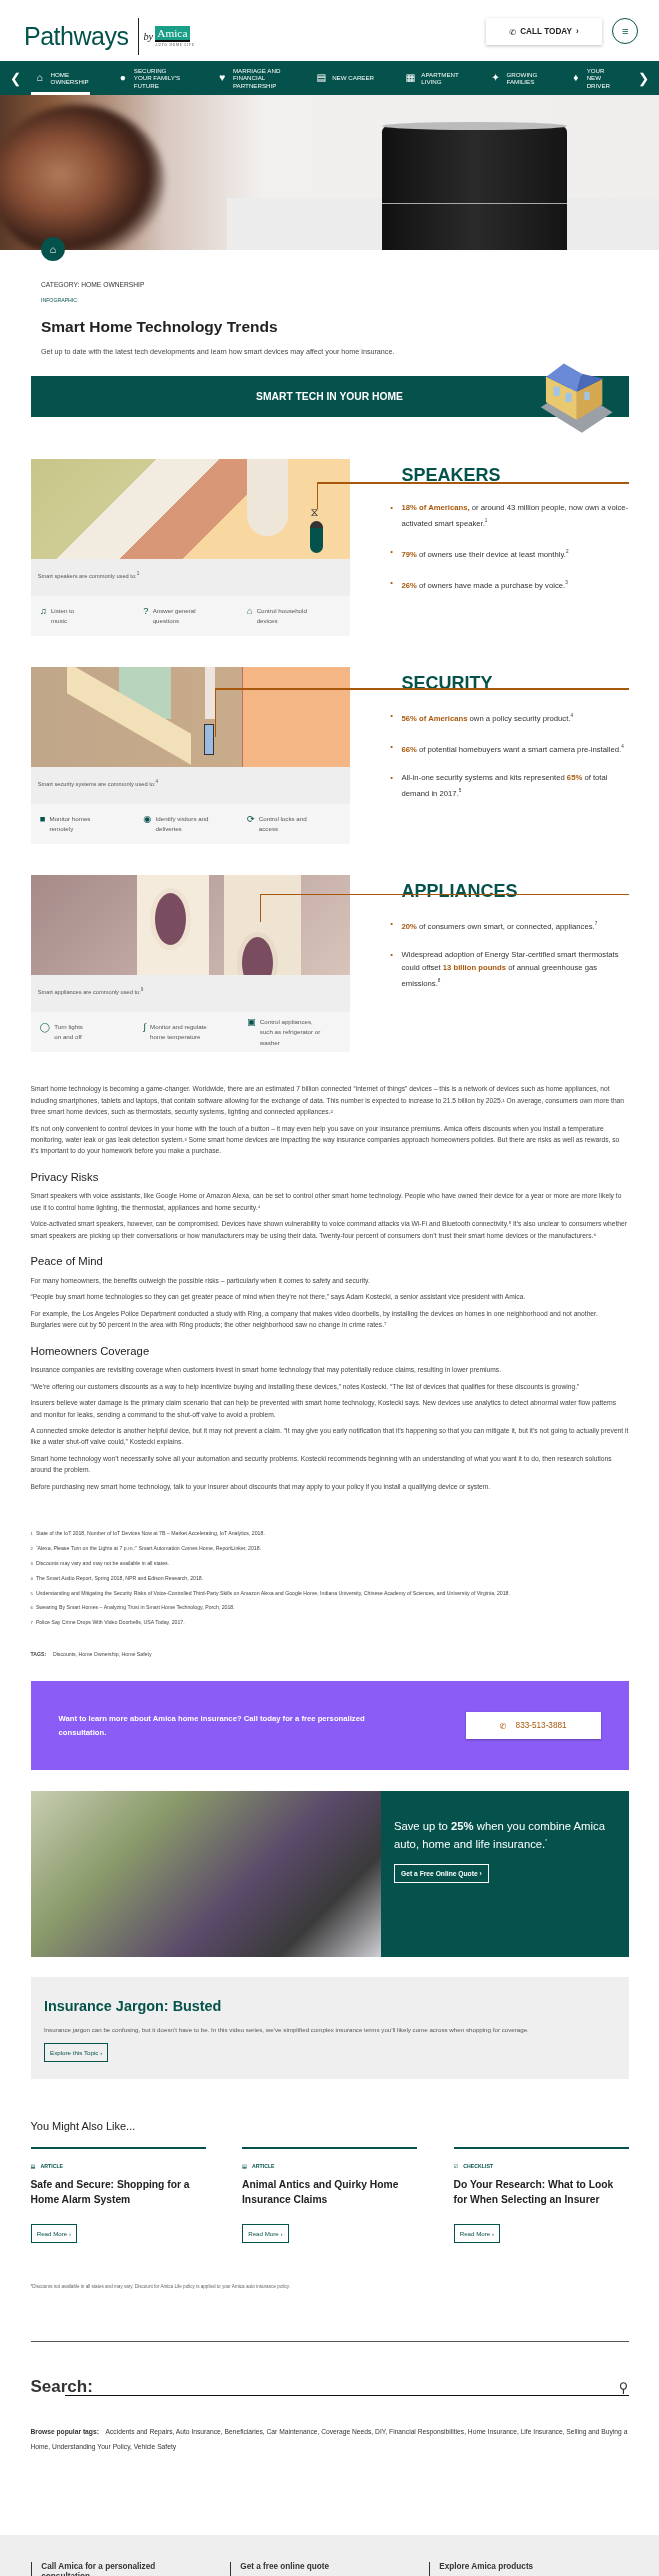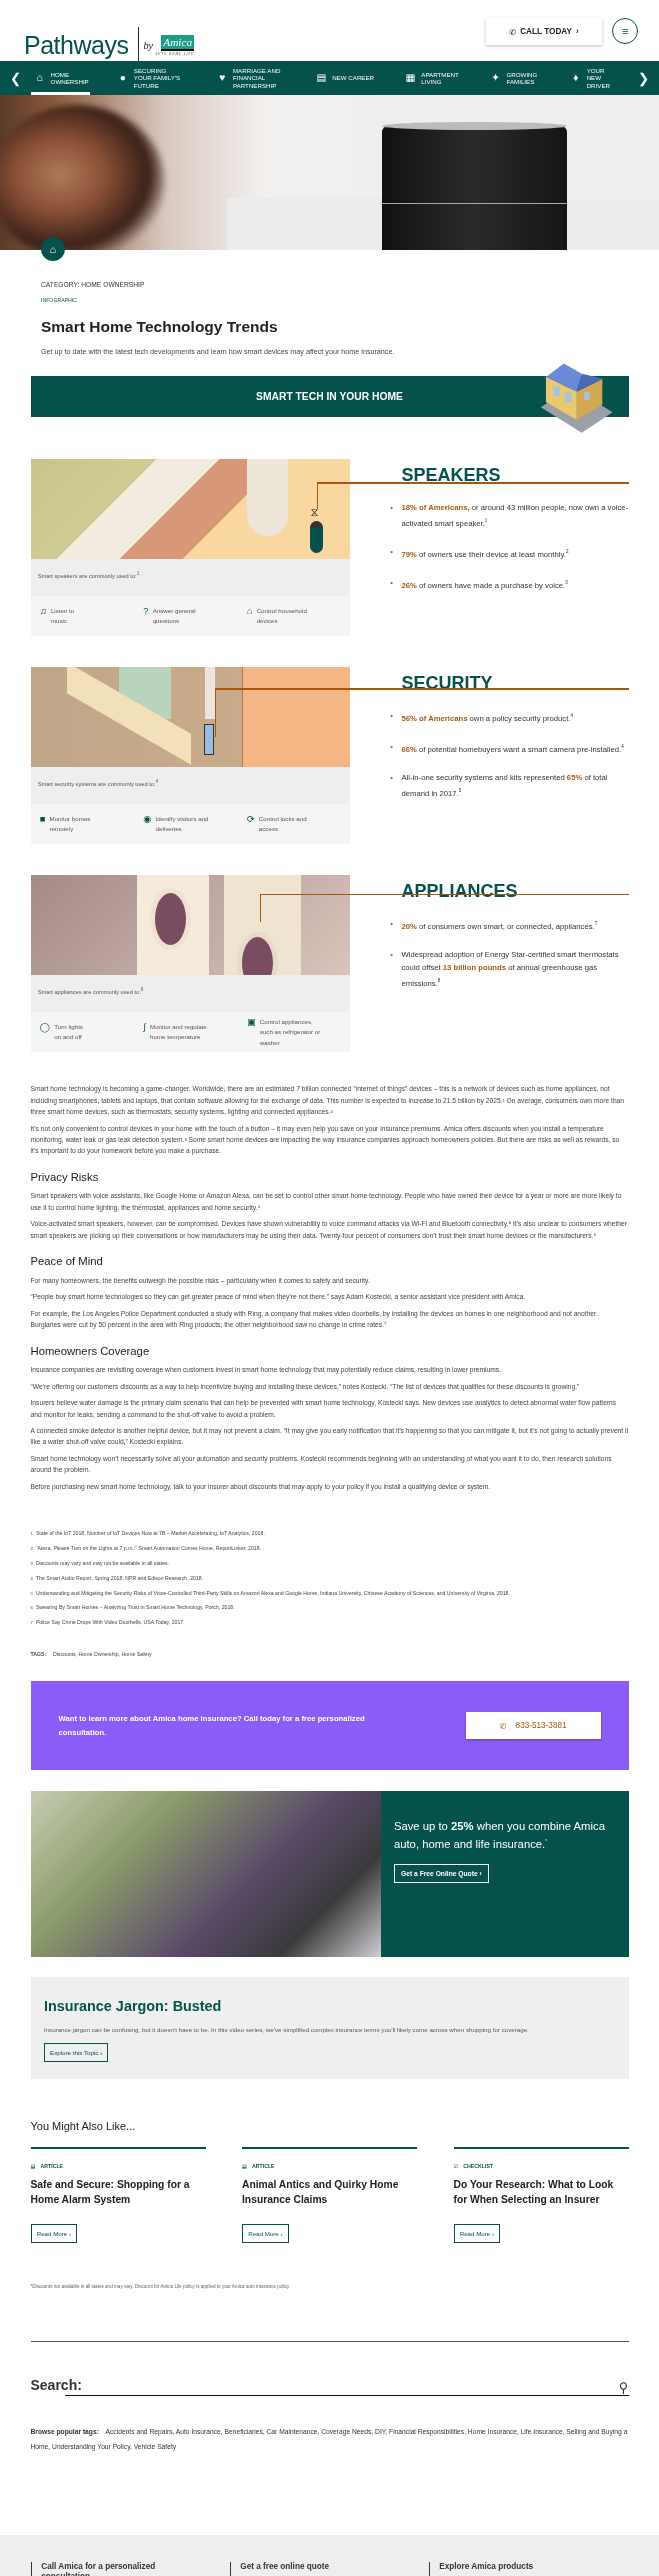--- a/index.html
+++ b/index.html
@@ -2,25 +2,25 @@
 <html style="font-size:8.2px"><head>
 <meta charset="utf-8">
 <style>
   * { box-sizing: border-box; margin: 0; padding: 0; }
   html, body { width: 659px; background: #fff; }
   body { font-family: "Liberation Sans", "DejaVu Sans", sans-serif; color: #333; font-size: 7.7px; }
   a { color: inherit; text-decoration: none; }
 
   
   .header { height: 61px; position: relative; }
-  .logo { position: absolute; left: 24px; top: 27px; display: flex; align-items: center; }
+  .logo { position: absolute; left: 24px; top: 18px; display: flex; align-items: center; }
   .logo-pathways { font-size: 25px; color: #04524b; letter-spacing: -0.5px; font-family: "Liberation Sans", sans-serif; }
   .logo-sep { width: 0.5px; height: 37px; background: #222; margin: 0 5.2px 0 9.3px; }
   .logo-by { font-family: "Liberation Serif", serif; font-style: italic; font-size: 10.3px; color: #222; margin-right: 2.1px; }
-  .amica-box { display: flex; flex-direction: column; align-items: flex-end; font-style: italic; }
+  .amica-box { display: flex; flex-direction: column; align-items: flex-start; }
   .amica-mark { background: #1b9e87; color: #fff; font-family: "Liberation Serif", serif; font-size: 11.3px; padding: 0 2.1px; border-bottom: 2.1px solid #111; line-height: 14.4px; }
   .amica-sub { font-size: 3.1px; letter-spacing: 1px; color: #333; margin-top: 1.5px; font-family: "Liberation Serif", serif; }
   .call-today { position: absolute; right: 57px; top: 18px; width: 116px; height: 27px; background: #fff; box-shadow: 0 0.5px 3.1px rgba(0,0,0,.25); display: flex; align-items: center; justify-content: center; font-weight: bold; font-size: 8.2px; color: #222; gap: 4.1px; }
   .menu-btn { position: absolute; right: 20.6px; top: 18px; width: 26px; height: 26px; border: 1px solid #04524b; border-radius: 50%; display: flex; align-items: center; justify-content: center; color: #04524b; font-size: 11.3px; }
 
   
   .catnav { background: #04524b; height: 34px; display: flex; align-items: center; color: #fff; position: relative; }
   .catnav .arrow { width: 31px; text-align: center; font-size: 13.4px; }
   .catnav .items { flex: 1; display: flex; justify-content: space-between; padding-right: 5.2px; }
   .nav-item { display: flex; align-items: center; gap: 5.2px; font-size: 6.2px; line-height: 7.2px; text-transform: uppercase; position: relative; height: 34px; padding: 0 3.1px; }
@@ -95,21 +95,21 @@
   .cards { display: flex; justify-content: space-between; margin-top: 15.5px; align-items: center; }
   .card { width: 175px; border-top: 2.1px solid #04524b; padding-top: 14.4px; }
   .card .kind { font-size: 5.2px; color: #04524b; font-weight: bold; display: flex; align-items: center; gap: 5.2px; }
   .card h3 { font-size: 10.3px; color: #222; margin-top: 7.2px; line-height: 15.5px; min-height: 47px; }
   .card .outline-btn { margin-top: 0; }
 
   .disclaimer { width: 598px; margin: 41px auto 0; font-size: 4.6px; color: #666; }
   .hr { width: 598px; margin: 52px auto 0; height: 0.5px; background: #555; }
 
   .search { width: 598px; margin: 36px auto 0; position: relative; height: 31px; }
-  .search label { font-size: 14px; font-weight: bold; color: #333; }
+  .search label { font-size: 17px; font-weight: bold; color: #333; }
   .search input { position: absolute; left: 34px; right: 0; top: 2.6px; border: none; border-bottom: 0.5px solid #111; height: 15.5px; background: transparent; font-size: 8.2px; }
   .search .mag { position: absolute; right: 0; top: 2.1px; font-size: 13.4px; color: #333; }
 
   .popular { width: 598px; margin: 15.5px auto 0; font-size: 6.7px; color: #333; line-height: 15.5px; }
   .popular b { margin-right: 5.2px; }
 
   .actions { background: #eeeeee; margin-top: 80px; padding: 27px 31px 31px; display: flex; }
   .action { flex: 1; border-left: 0.5px solid #333; padding-left: 9.3px; height: 52px; }
   .action h4 { font-size: 8.2px; color: #333; font-weight: bold; line-height: 10.3px; }
 </style>

